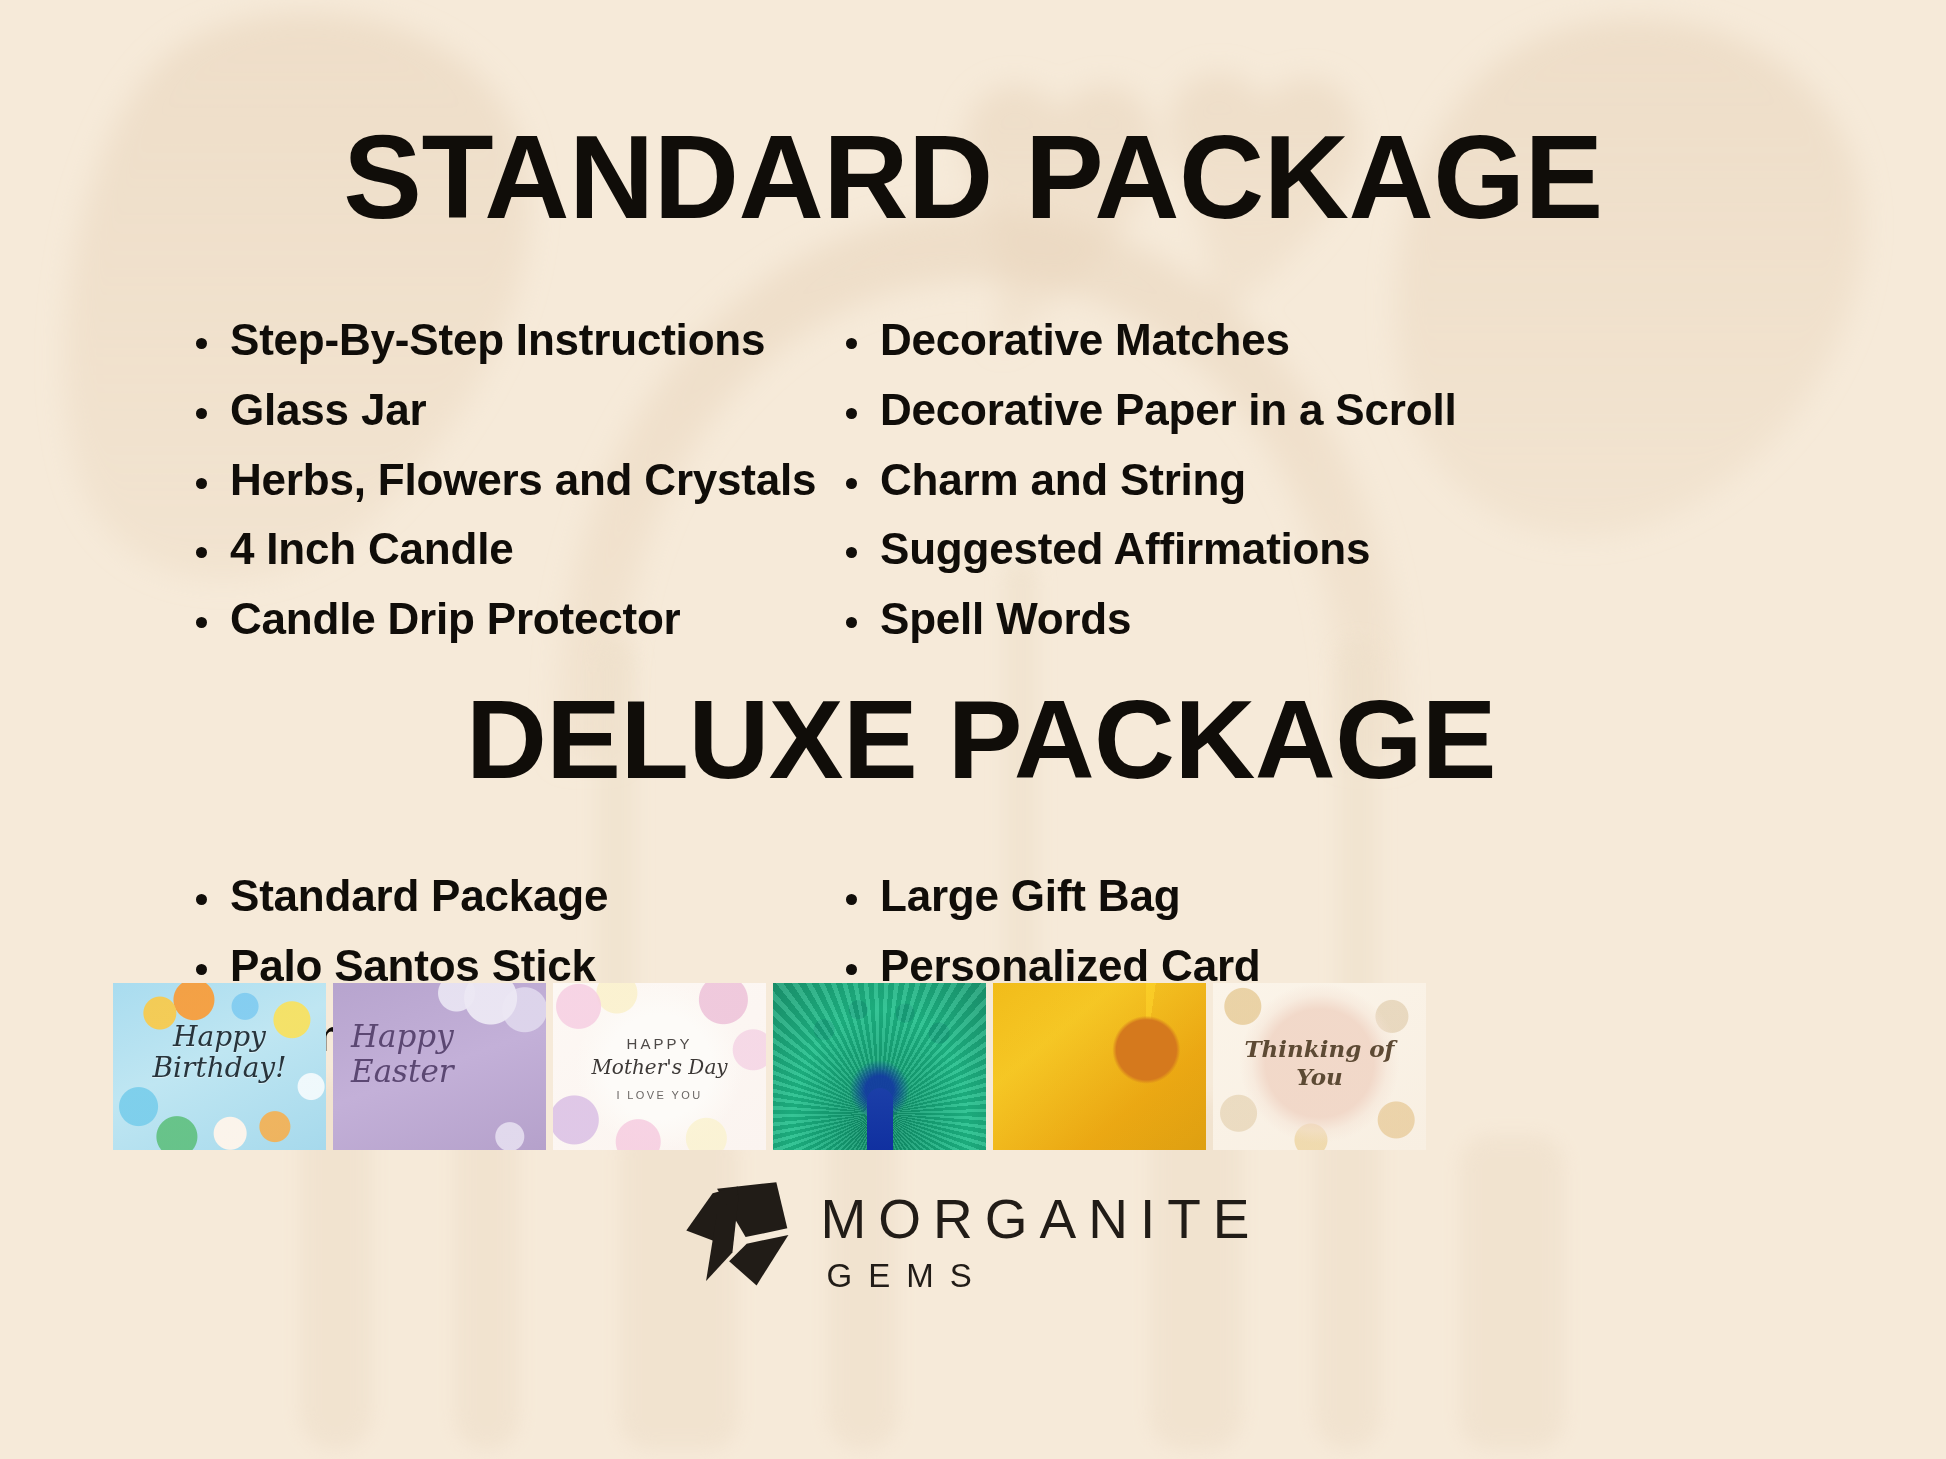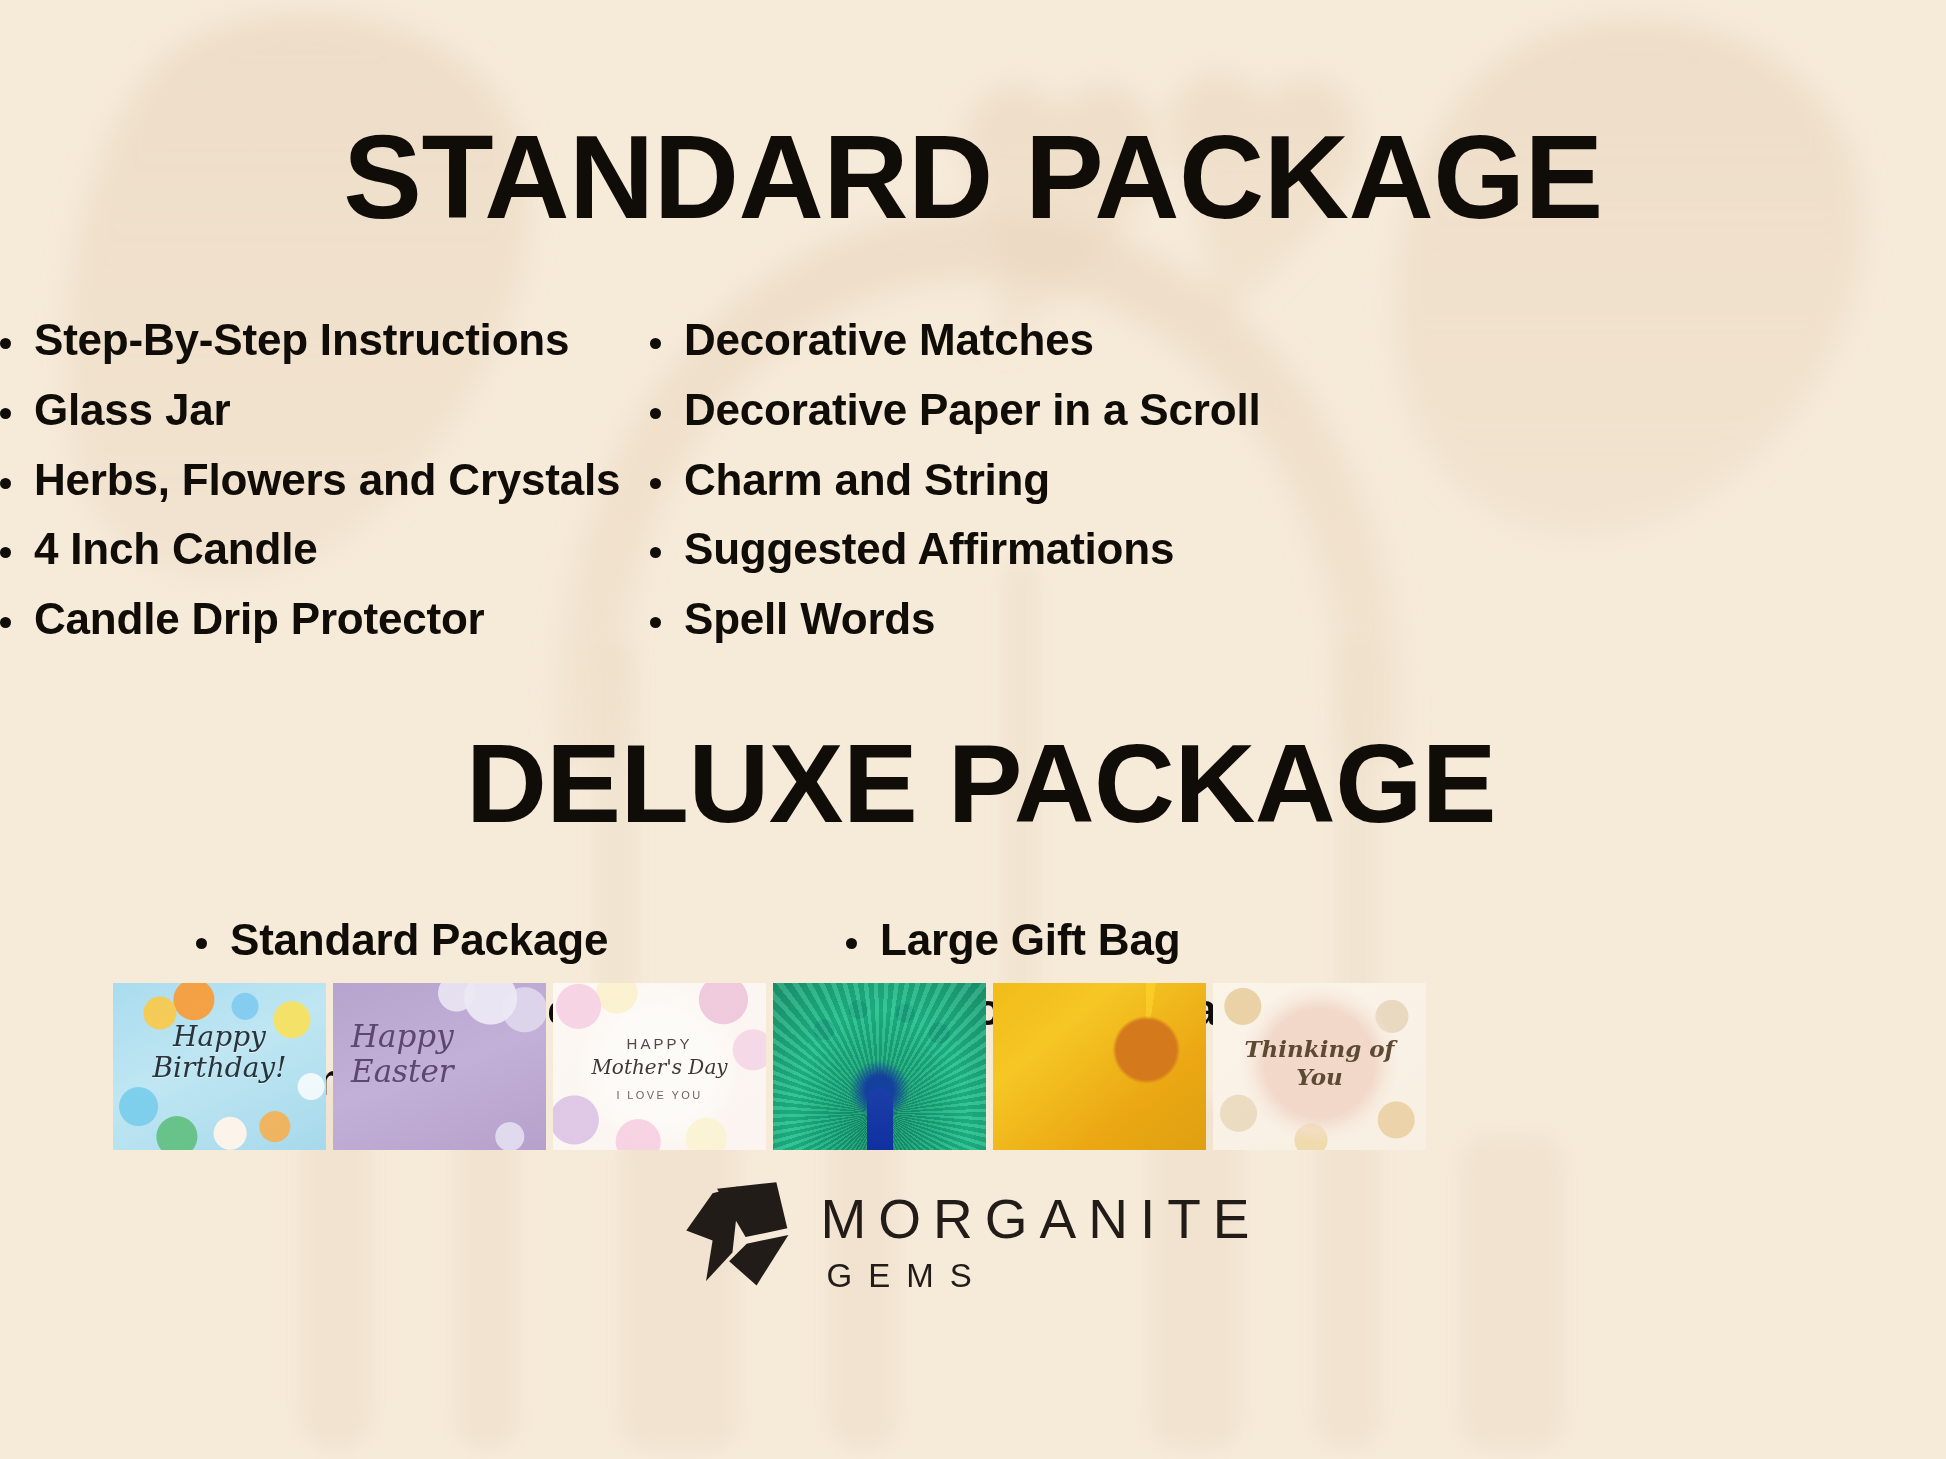--- a/index.html
+++ b/index.html
@@ -19,21 +19,21 @@
     text-align:center;
     font-weight:700;
     color:#100d09;
     letter-spacing:-0.5px;
     line-height:1;
     position:relative;
     z-index:5;
     font-family:"Liberation Sans", sans-serif;
   }
   #std-title{font-size:118px;margin-top:118px;}
-  #dlx-title{font-size:112px;margin-top:64px;padding-left:16px;}
+  #dlx-title{font-size:112px;margin-top:20px;padding-left:16px;}
 
   
   .cols{
     position:relative;z-index:5;
     display:flex;
     justify-content:flex-start;
   }
   .col{box-sizing:border-box;}
   ul.blist{
     list-style:none;margin:0;padding:0;
@@ -51,21 +51,21 @@
   }
   ul.blist li .dot{
     flex:0 0 auto;
     width:11px;height:11px;
     border-radius:50%;
     background:#100d09;
     margin:23px 23px 0 0;
   }
 
   
-  #std-cols{margin-top:52px;}
+  #std-cols{margin-top:52px;padding-left:196px;}
   #std-cols .col-left{width:650px;}
   #std-cols .col-right{width:auto;}
 
   
   #dlx-cols{margin-top:48px;padding-left:196px;}
   #dlx-cols .col-left{width:650px;}
 
   
   #strip{
     position:absolute;

